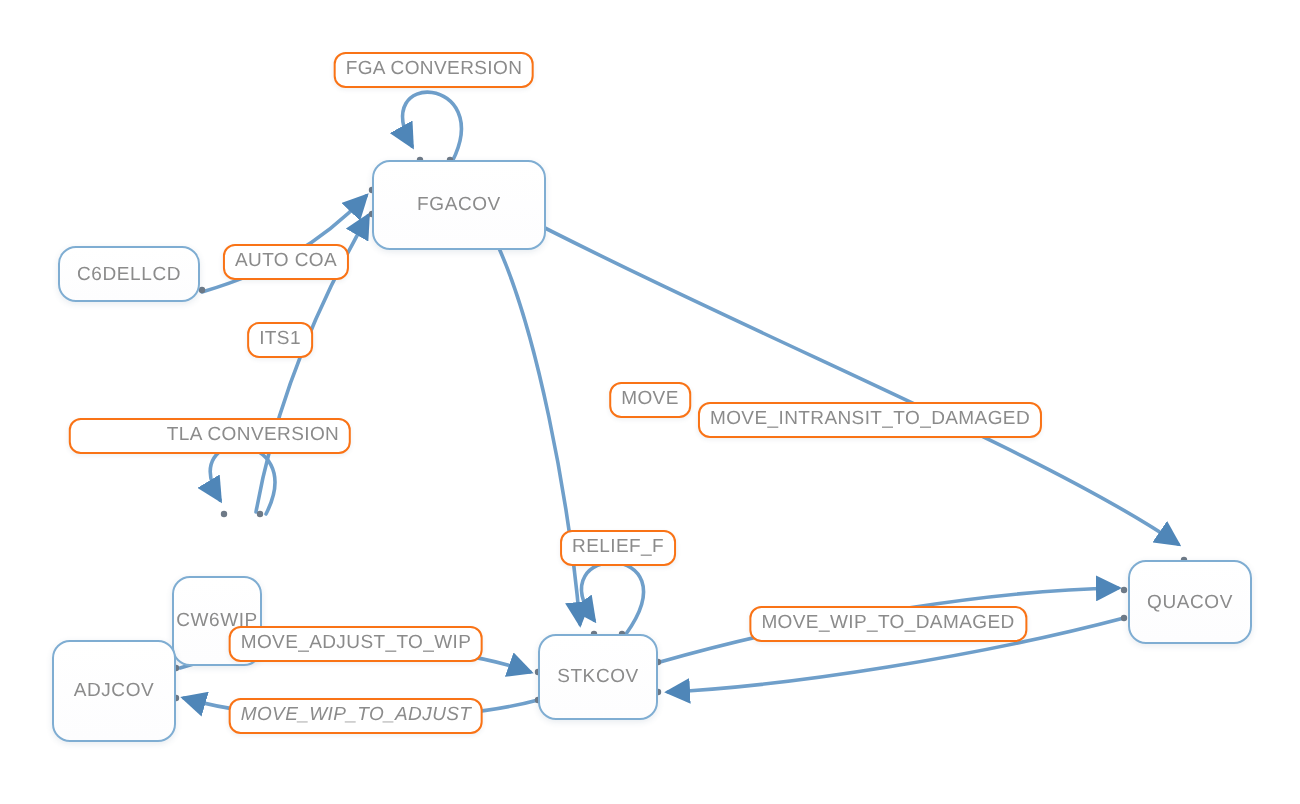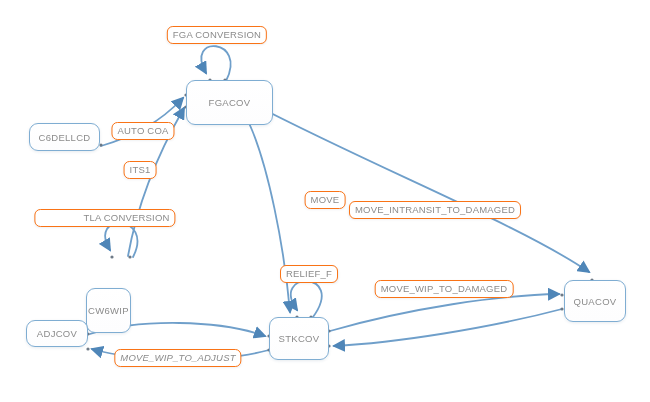--- a/index.html
+++ b/index.html
@@ -90,39 +90,40 @@
         <circle cx="562" cy="309" r="1.6"></circle>
     </g>
   </svg>
 
   <div class="node" style="left:186px;top:80px;width:87px;height:45px;">FGACOV</div>
 
   <div class="node" style="left:29px;top:123px;width:71px;height:28px;">C6DELLCD</div>
 
   <div class="node" style="left:86px;top:257px;width:45px;height:45px;margin-top:31px;">CW6WIP</div>
 
-  <div class="node" style="left:26px;top:320px;width:62px;height:27px;">ADJCOV</div>
+  <div class="node" style="left:26px;top:320px;width:62px;height:51px;">ADJCOV</div>
 
   <div class="node" style="left:269px;top:317px;width:60px;height:43px;">STKCOV</div>
 
   <div class="node" style="left:564px;top:280px;width:62px;height:42px;">QUACOV</div>
 
   <div class="edge-label" style="left:217px;top:35px;">FGA CONVERSION</div>
 
   <div class="edge-label" style="left:143px;top:131px;">AUTO COA</div>
 
   <div class="edge-label" style="left:140px;top:170px;">ITS1</div>
 
   <div class="edge-label" style="left:105px;top:218px;padding-left:48px;">TLA CONVERSION</div>
 
   <div class="edge-label" style="left:281px;top:200px;margin-left:44px;">MOVE</div>
 
   <div class="edge-label" style="left:309px;top:274px;">RELIEF_F</div>
 
   <div class="edge-label" style="left:435px;top:186px;margin-top:24px;">MOVE_INTRANSIT_TO_DAMAGED</div>
 
+  <div class="edge-label" style="left:178px;top:322px;">MOVE_ADJUST_TO_WIP</div>
 
   <div class="edge-label" style="left:178px;top:358px;font-style:italic;">MOVE_WIP_TO_ADJUST</div>
 
-  <div class="edge-label" style="left:444px;top:289px;">MOVE_WIP_TO_DAMAGED</div>
+  <div class="edge-label" style="left:444px;top:312px;">MOVE_WIP_TO_DAMAGED</div>
 
 
 </div>
 
 </body></html>

